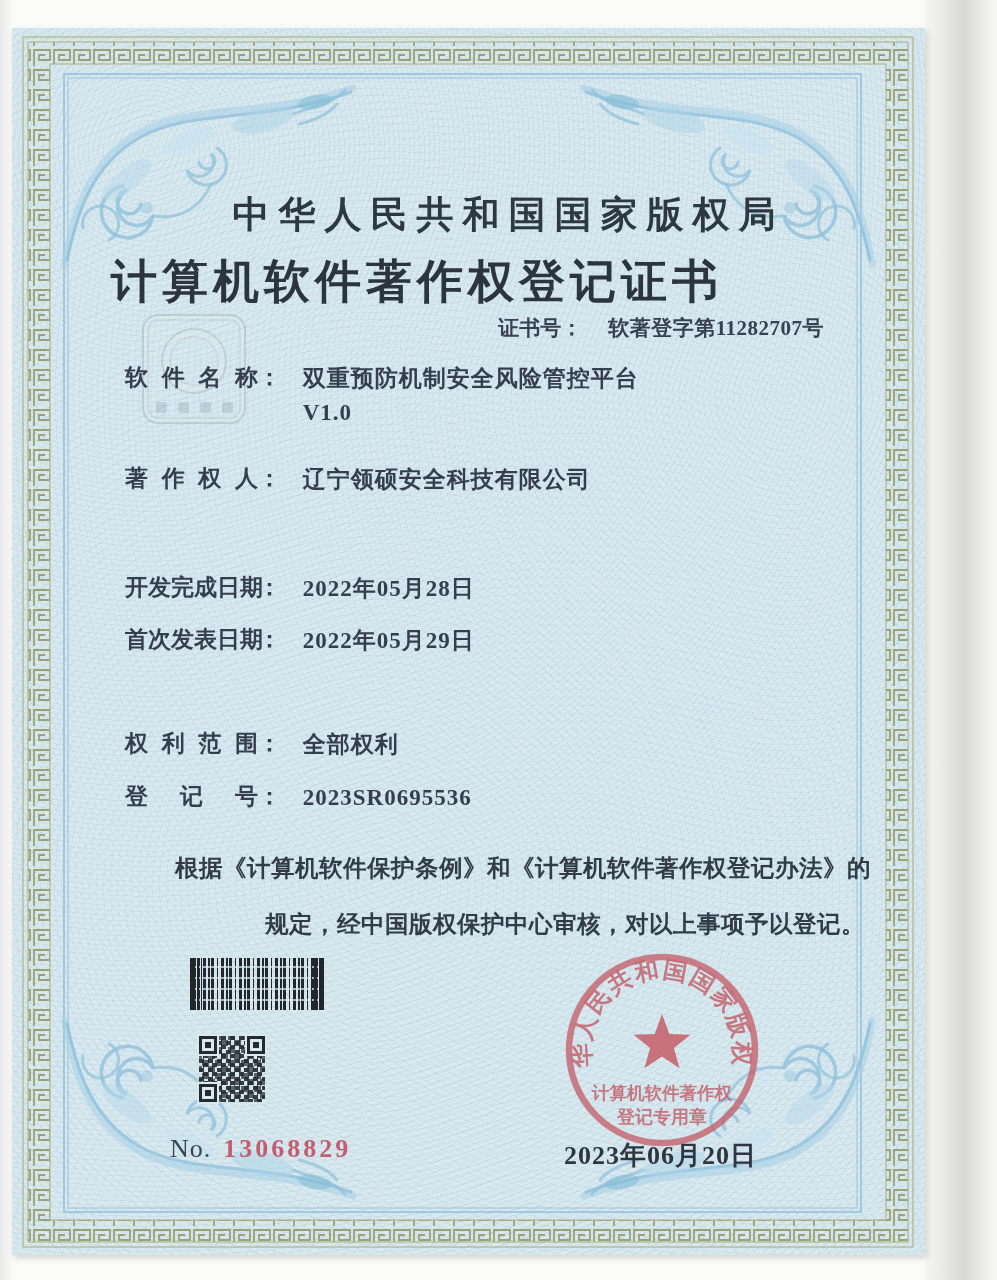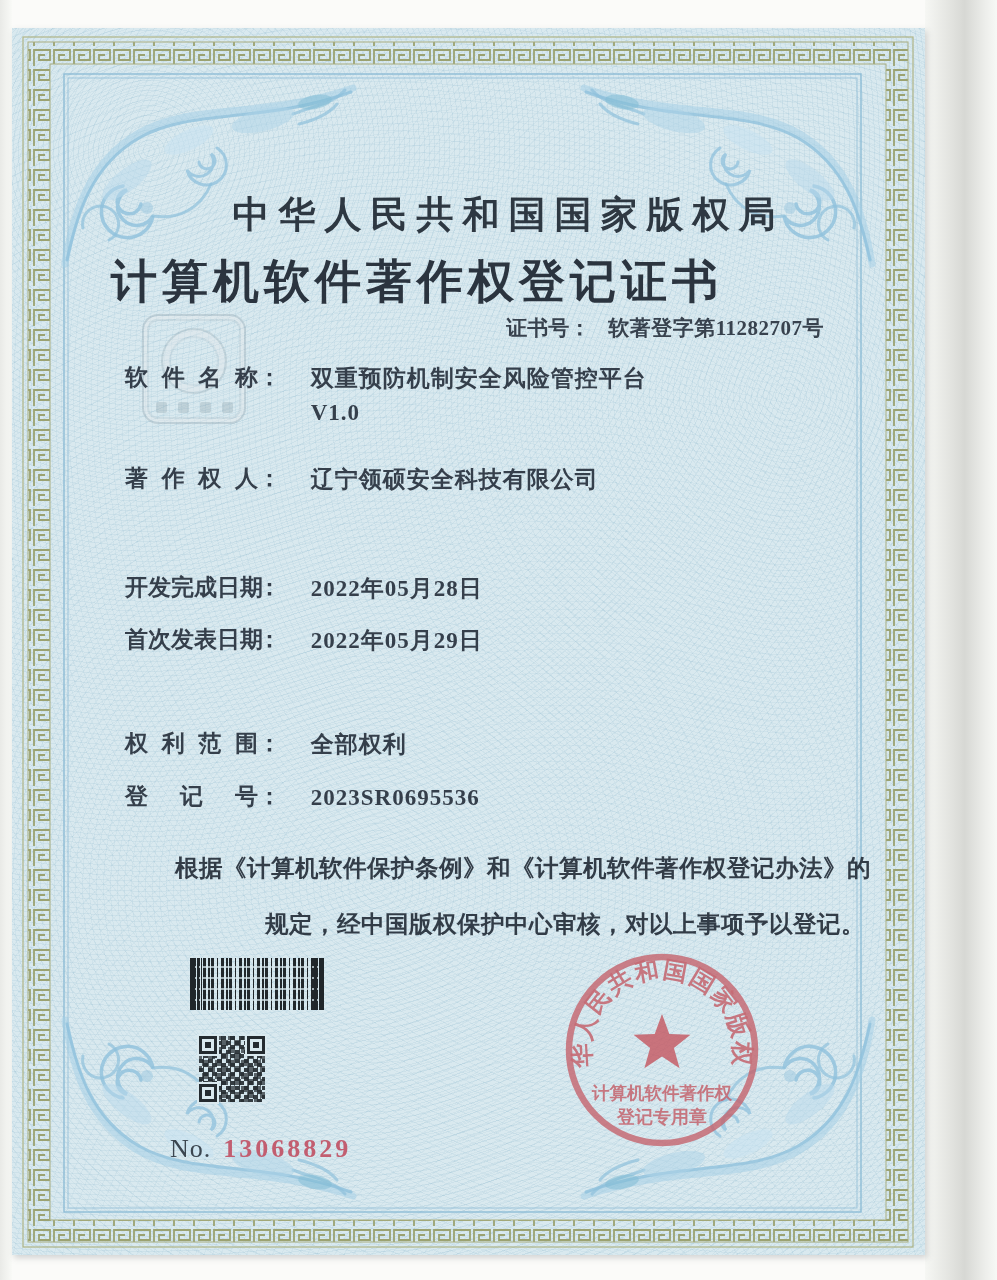--- a/index.html
+++ b/index.html
@@ -39,41 +39,41 @@
     top:88px;left:0;width:100%;text-align:center;transform:translateX(34px);
     font-size:37px;font-weight:700;letter-spacing:9px;color:#2e3842;white-space:nowrap;
   }
   .cert-title{
     top:149px;left:0;width:100%;text-align:left;transform:translateX(34px);
     font-size:46px;font-weight:700;letter-spacing:5px;color:#2b343f;white-space:nowrap;
   }
   .certno{
     top:212px;right:48px;font-size:21px;font-weight:700;color:#38424e;white-space:nowrap;
   }
-  .certno .v{margin-left:18px;letter-spacing:.5px;}
+  .certno .v{margin-left:26px;letter-spacing:.5px;}
   
   .emboss{
     top:212px;left:65px;width:100px;height:106px;border-radius:16px;
     border:2px solid rgba(150,168,178,.38);
     box-shadow:inset 0 0 0 3px rgba(255,255,255,.35), inset 0 0 0 5px rgba(150,168,178,.18);
   }
   .emboss .ring{
     position:absolute;left:17px;top:12px;width:62px;height:62px;border-radius:50%;
     border:2px solid rgba(150,168,178,.32);
     box-shadow:inset 0 0 0 6px rgba(255,255,255,.3), inset 0 0 0 8px rgba(150,168,178,.16);
   }
   .emboss .chip{
     position:absolute;bottom:9px;width:11px;height:11px;border-radius:2px;
     background:rgba(130,150,162,.28);
   }
   
   .row{left:48px;white-space:nowrap;font-size:23px;font-weight:700;color:#353f4b;}
   .row .lab{display:inline-block;width:133px;text-align:justify;text-align-last:justify;vertical-align:top;}
   .row .colon{display:inline-block;vertical-align:top;}
-  .row .val{display:inline-block;margin-left:24px;vertical-align:top;letter-spacing:1px;line-height:34px;}
+  .row .val{display:inline-block;margin-left:16px;vertical-align:top;letter-spacing:1px;line-height:34px;}
   .row .val .l2{letter-spacing:1px;}
   
   .para{left:48px;width:740px;font-size:23.5px;font-weight:700;color:#323c47;letter-spacing:.5px;text-align:right;}
   .para .pl{line-height:56px;height:56px;white-space:nowrap;}
   .para .indent{padding-left:50px;}
   
   .barcode{
     left:113px;top:856px;width:134px;height:52px;
     background:
       linear-gradient(90deg,#20262a 0 5px,rgba(0,0,0,0) 5px 7px,#20262a 7px 9px,rgba(0,0,0,0) 9px 11px,#20262a 11px 12px,rgba(0,0,0,0) 12px) left/20px 100% no-repeat,
@@ -230,15 +230,16 @@
       </defs>
       <circle cx="110" cy="110" r="93" fill="none" stroke="#c4606a" stroke-width="6.5" opacity=".85"></circle>
       <polygon points="110,74 117.3,93.9 138.5,94.7 121.9,107.9 127.6,128.3 110,116.5 92.4,128.3 98.1,107.9 81.5,94.7 102.7,93.9" fill="#c4525c" opacity=".85"></polygon>
       <text font-size="24" font-weight="bold" fill="#c4606a" opacity=".9" letter-spacing="2" font-family="&quot;Liberation Serif&quot;,&quot;DejaVu Serif&quot;,serif">
         <textPath href="#arcT" startOffset="50%" text-anchor="middle">中华人民共和国国家版权局</textPath>
       </text>
       <text x="110" y="159" text-anchor="middle" font-size="17.5" font-weight="bold" fill="#c4606a" opacity=".9" font-family="&quot;Liberation Serif&quot;,&quot;DejaVu Serif&quot;,serif">计算机软件著作权</text>
       <text x="110" y="183" text-anchor="middle" font-size="18" font-weight="bold" fill="#c4606a" opacity=".9" font-family="&quot;Liberation Serif&quot;,&quot;DejaVu Serif&quot;,serif">登记专用章</text>
     </svg>
 
+    <div class="abs issue-date">2023年06月20日</div>
 
   </div>
 </div>
 
 </body></html>

